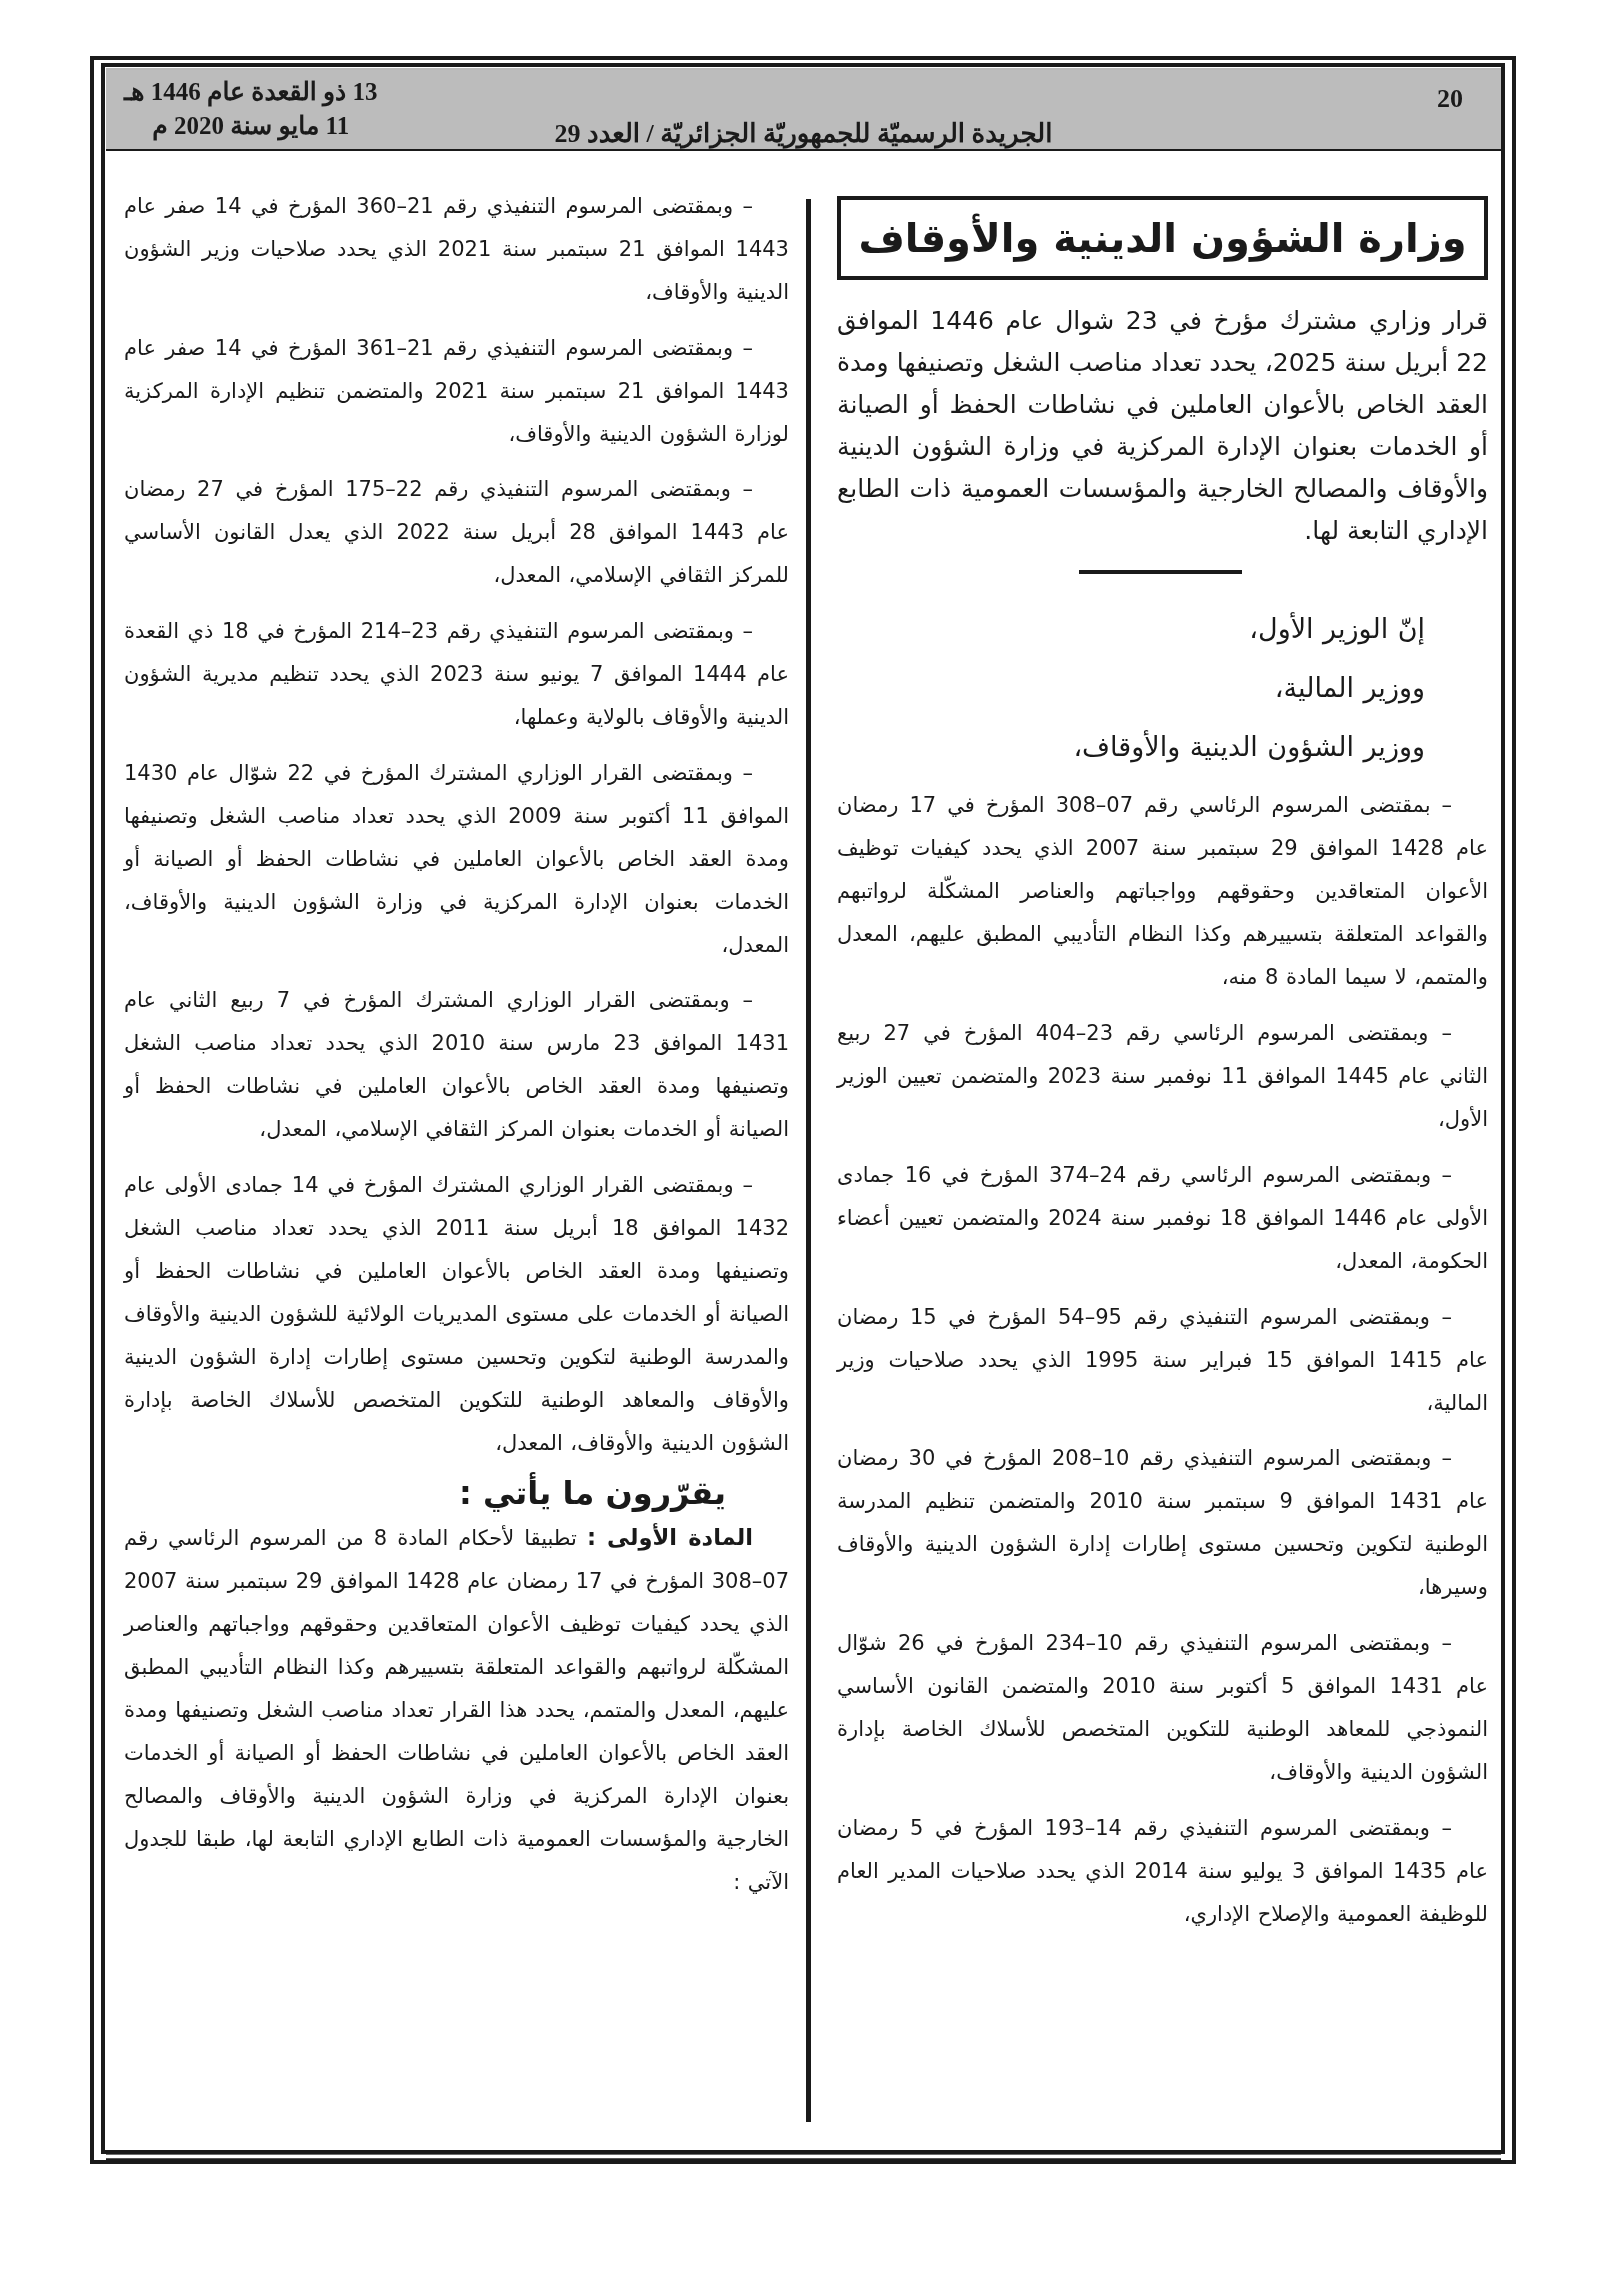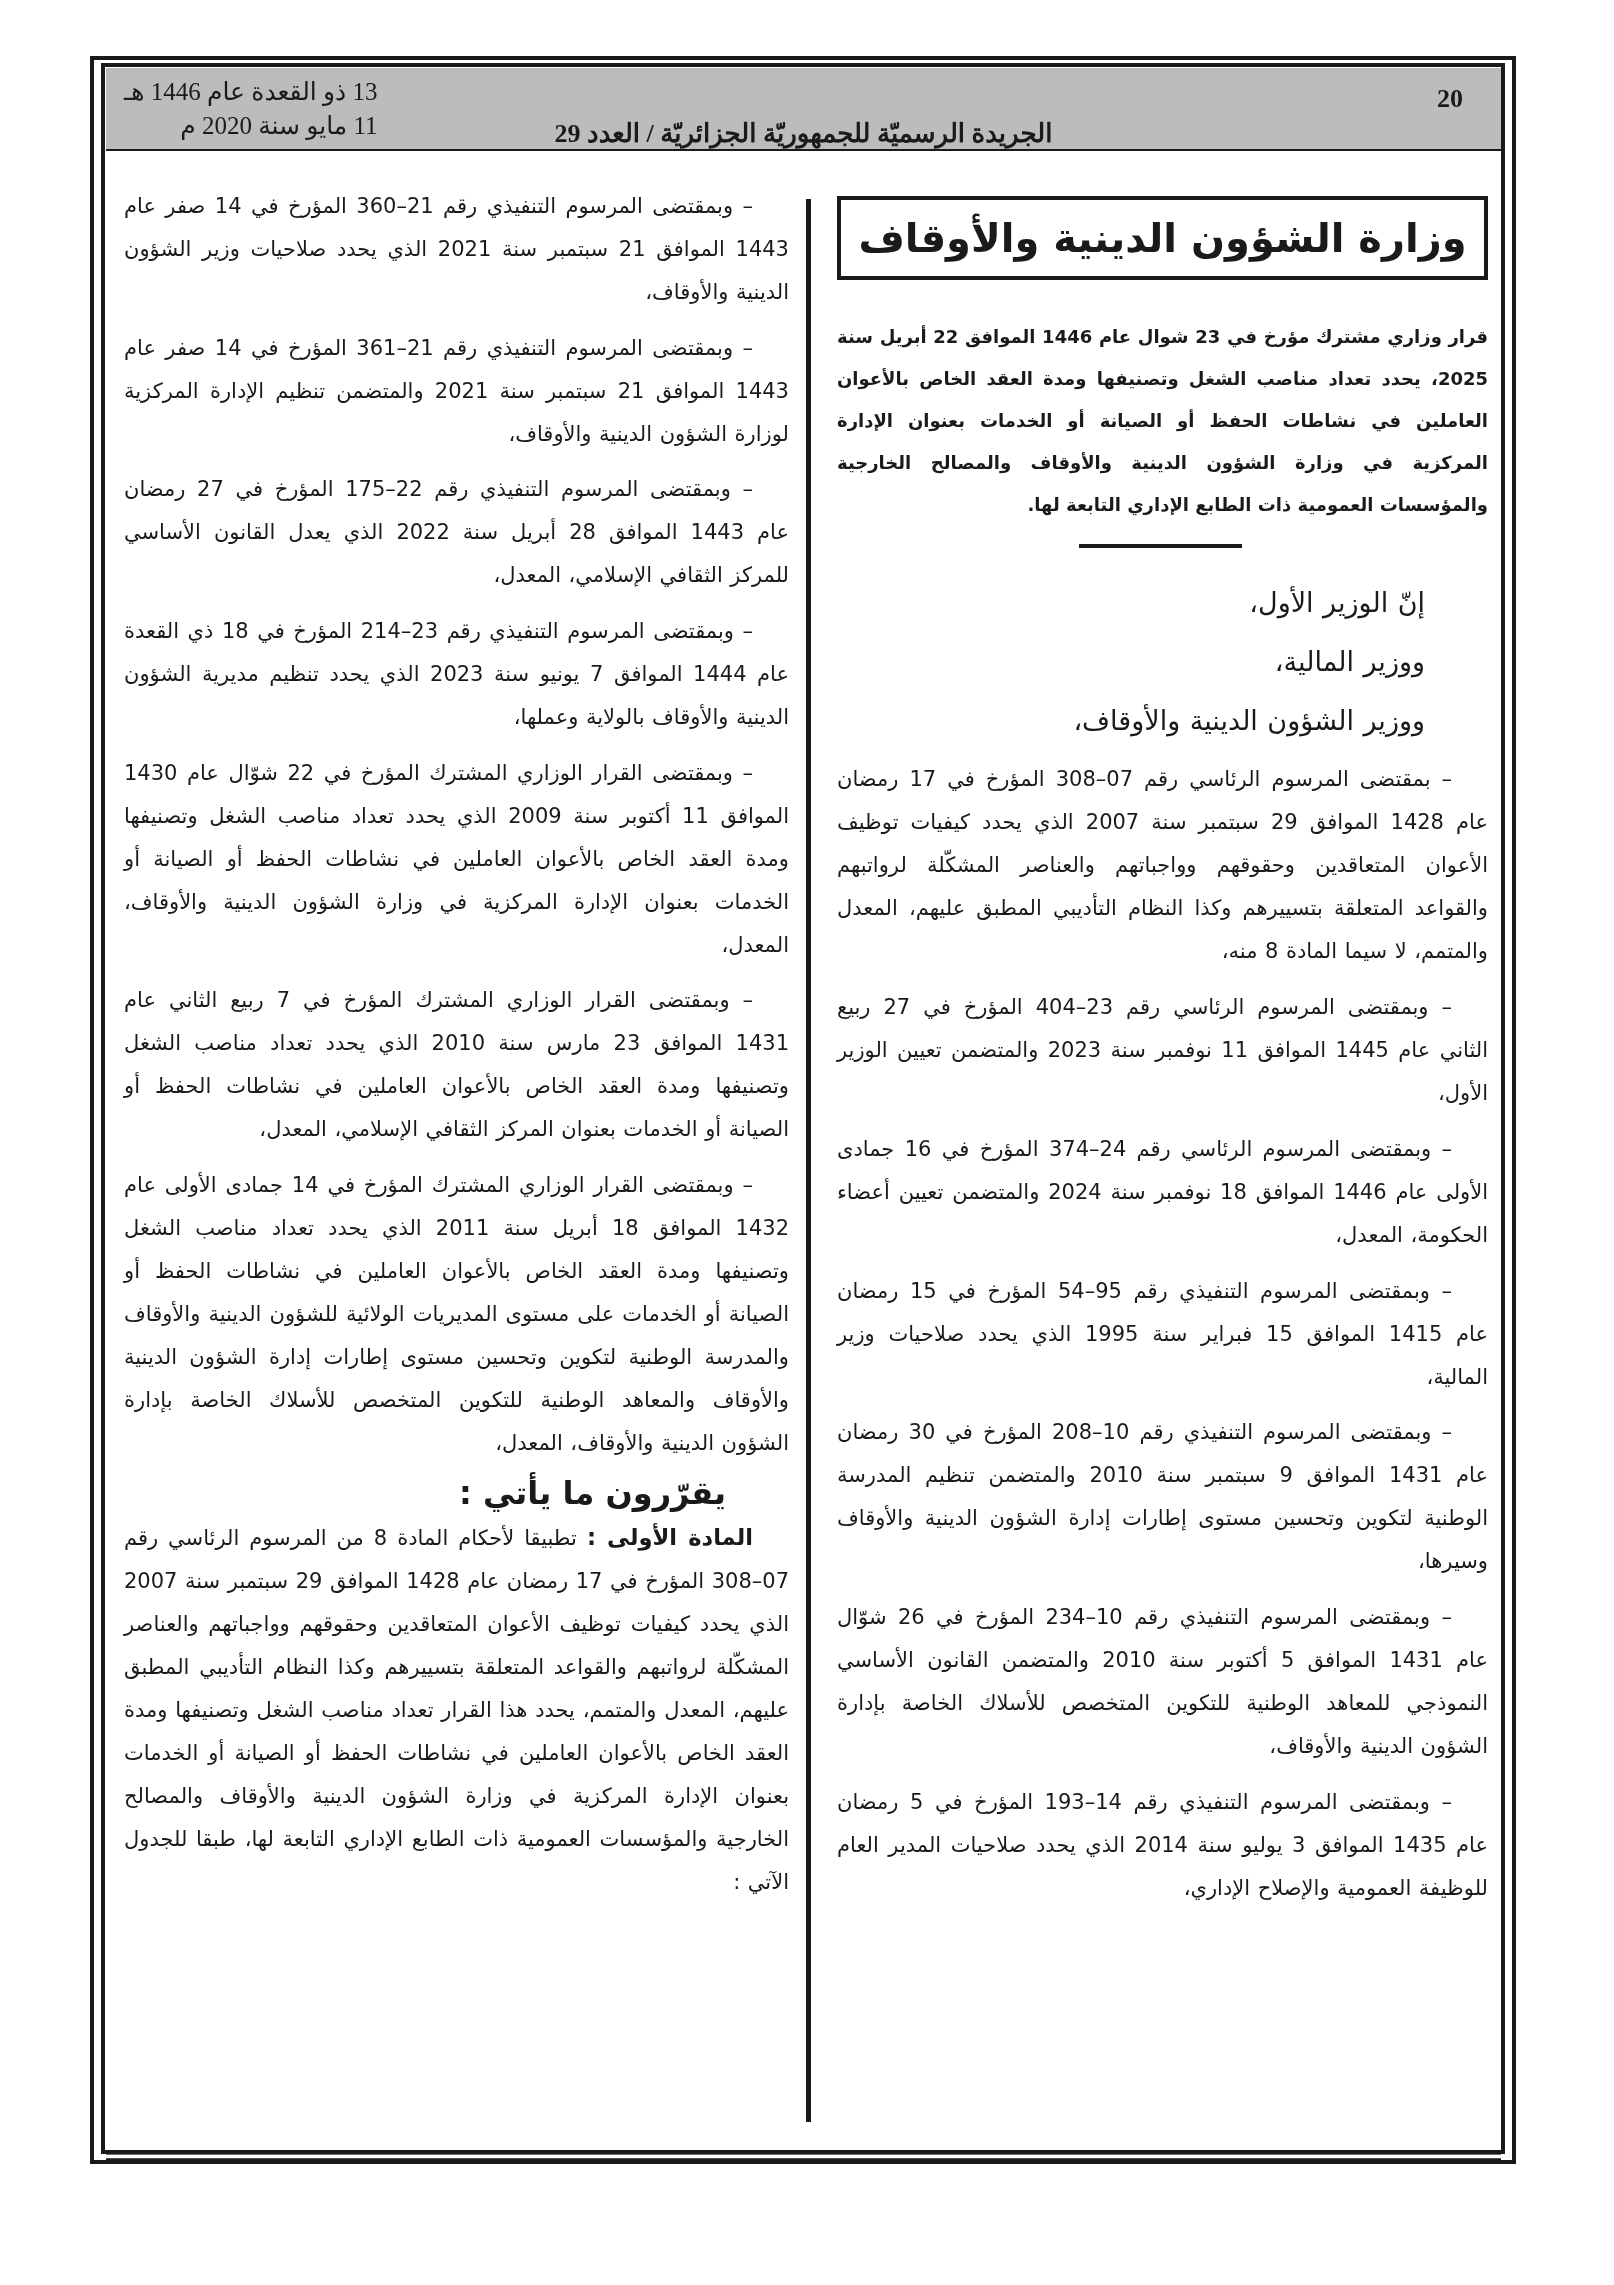--- a/index.html
+++ b/index.html
@@ -11,35 +11,35 @@
   .frame-inner { position: absolute; left: 101px; top: 63px; width: 1404px; height: 2091px;
                  border: 4.5px solid #1a1a1a; box-sizing: border-box; }
 
   .header { position: absolute; left: 106px; top: 68px; width: 1395px; height: 83px;
             background: #bcbcbc; border-bottom: 2.7px solid #1a1a1a; box-sizing: border-box; }
   .hdr-page { position: absolute; right: 38px; top: 16.3px; font-family: "Liberation Serif", serif;
               font-weight: bold; font-size: 26px; direction: ltr; }
   .hdr-title { position: absolute; left: 0; right: 0; top: 2px; text-align: center;
                font-family: "Liberation Serif", serif; font-weight: bold; font-size: 26px; margin-top: 48px; }
   .hdr-date { position: absolute; left: 18px; top: 7.2px; font-family: "Liberation Serif", serif;
-              font-weight: normal; font-size: 25px; line-height: 34px; text-align: right; }
+              font-weight: bold; font-size: 25px; line-height: 34px; text-align: center; }
 
   .divider { position: absolute; left: 806px; top: 199px; width: 4.5px; height: 1923px; background: #1a1a1a; }
 
   .bottom-rules { position: absolute; left: 106px; top: 2151px; width: 1395px; }
 
   .col { position: absolute; top: 185px; }
   .col-right { left: 837px; width: 651px; }
   .col-left  { left: 124px; width: 665px; }
 
   .title-box { border: 4.5px solid #1a1a1a; height: 84px; margin-top: 11px; display: flex;
                align-items: center; justify-content: center; box-sizing: border-box; }
   .title-box span { font-family: "DejaVu Sans", sans-serif; font-weight: bold; font-size: 40px; text-align: right; }
 
-  .decree-title { font-weight: bold; font-size: 18px; line-height: 42px; margin: 36px 0 0 0;
+  .decree-title { font-weight: normal; font-size: 25px; line-height: 42px; margin: 20px 0 0 0;
                   text-align: justify; text-align-last: right; }
   .sep { width: 163px; height: 3.6px; background: #1a1a1a; margin: 18px auto 33px 242px; }
 
   .p { font-family: "DejaVu Sans", sans-serif; font-size: 21px; line-height: 43px;
        text-align: justify; text-align-last: right; margin: 0; word-spacing: 0.9px; }
   .p.gap { margin-top: 12.7px; }
   .short { margin: 0 0 16.3px 0; padding-right: 63px; font-size: 27px; line-height: 43px; }
   .bullet { text-indent: 36px; }
   .decides { font-weight: bold; font-size: 32px; line-height: 45px; padding-right: 63px; margin-top: 5.4px; }
   .art-label { font-weight: bold; font-size: 22.6px; margin-top: 12px; }

